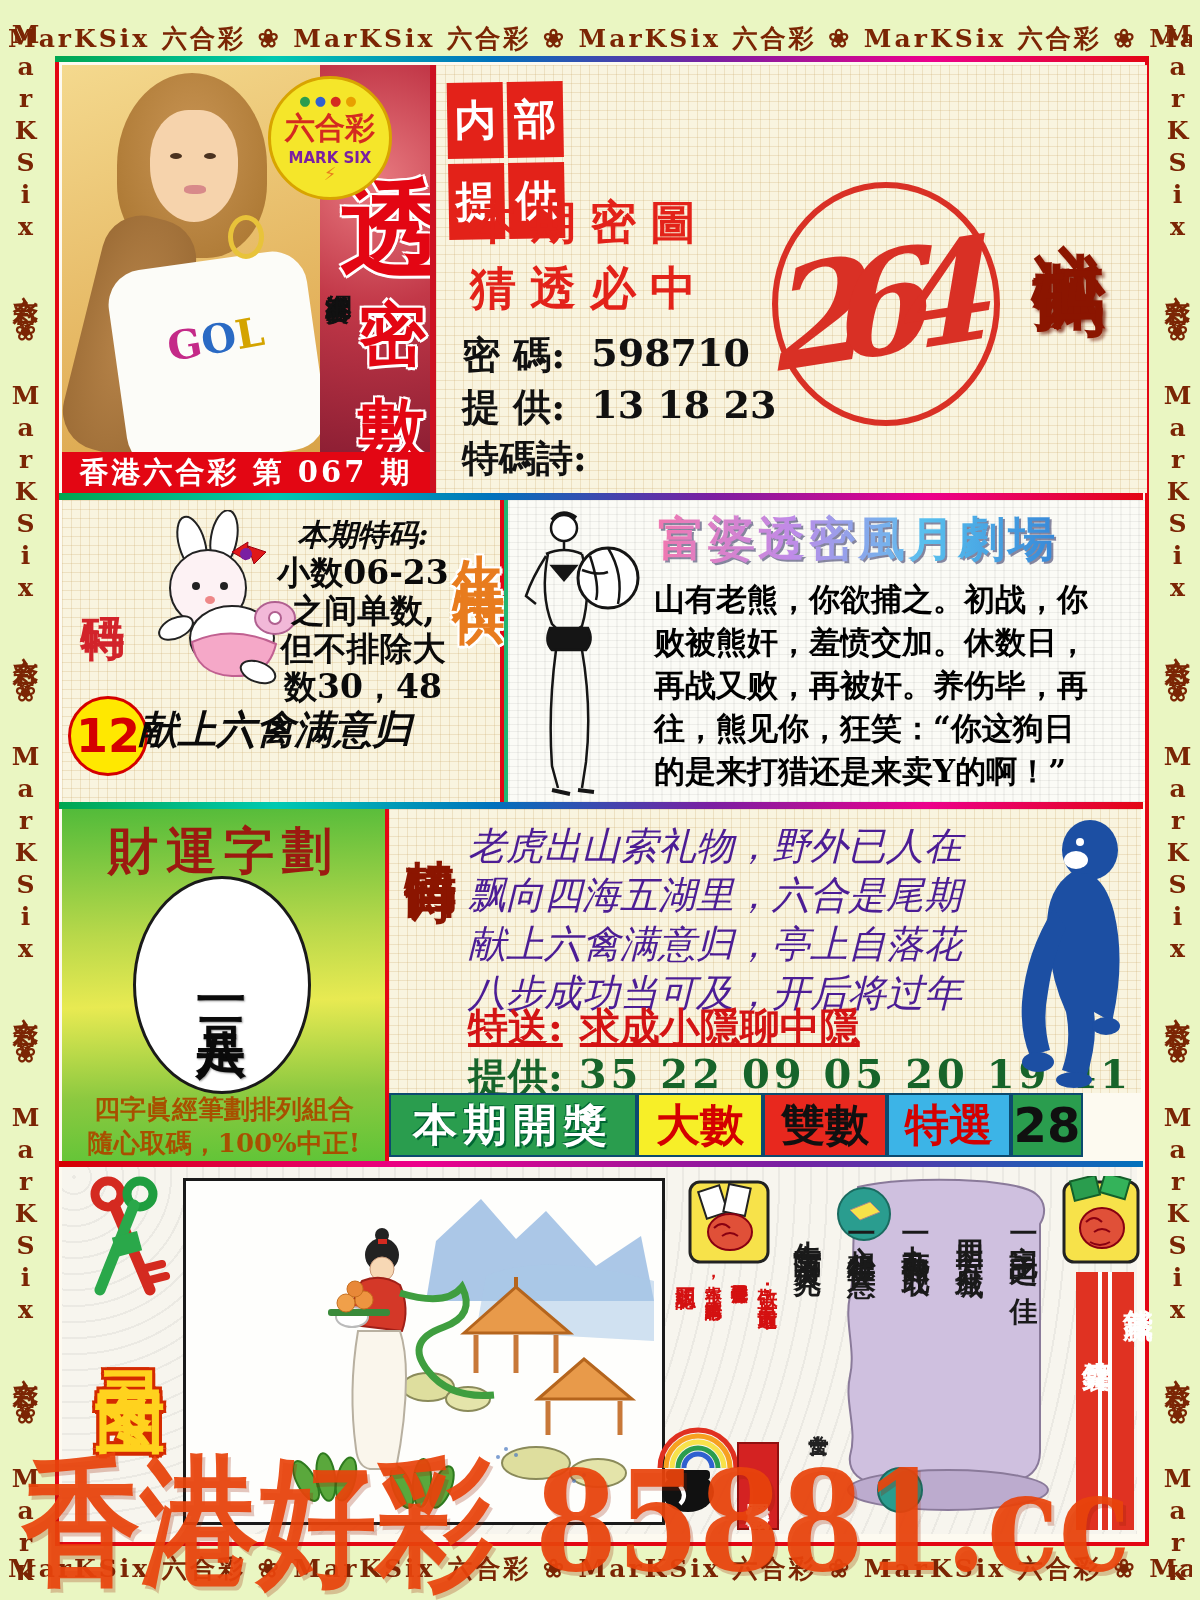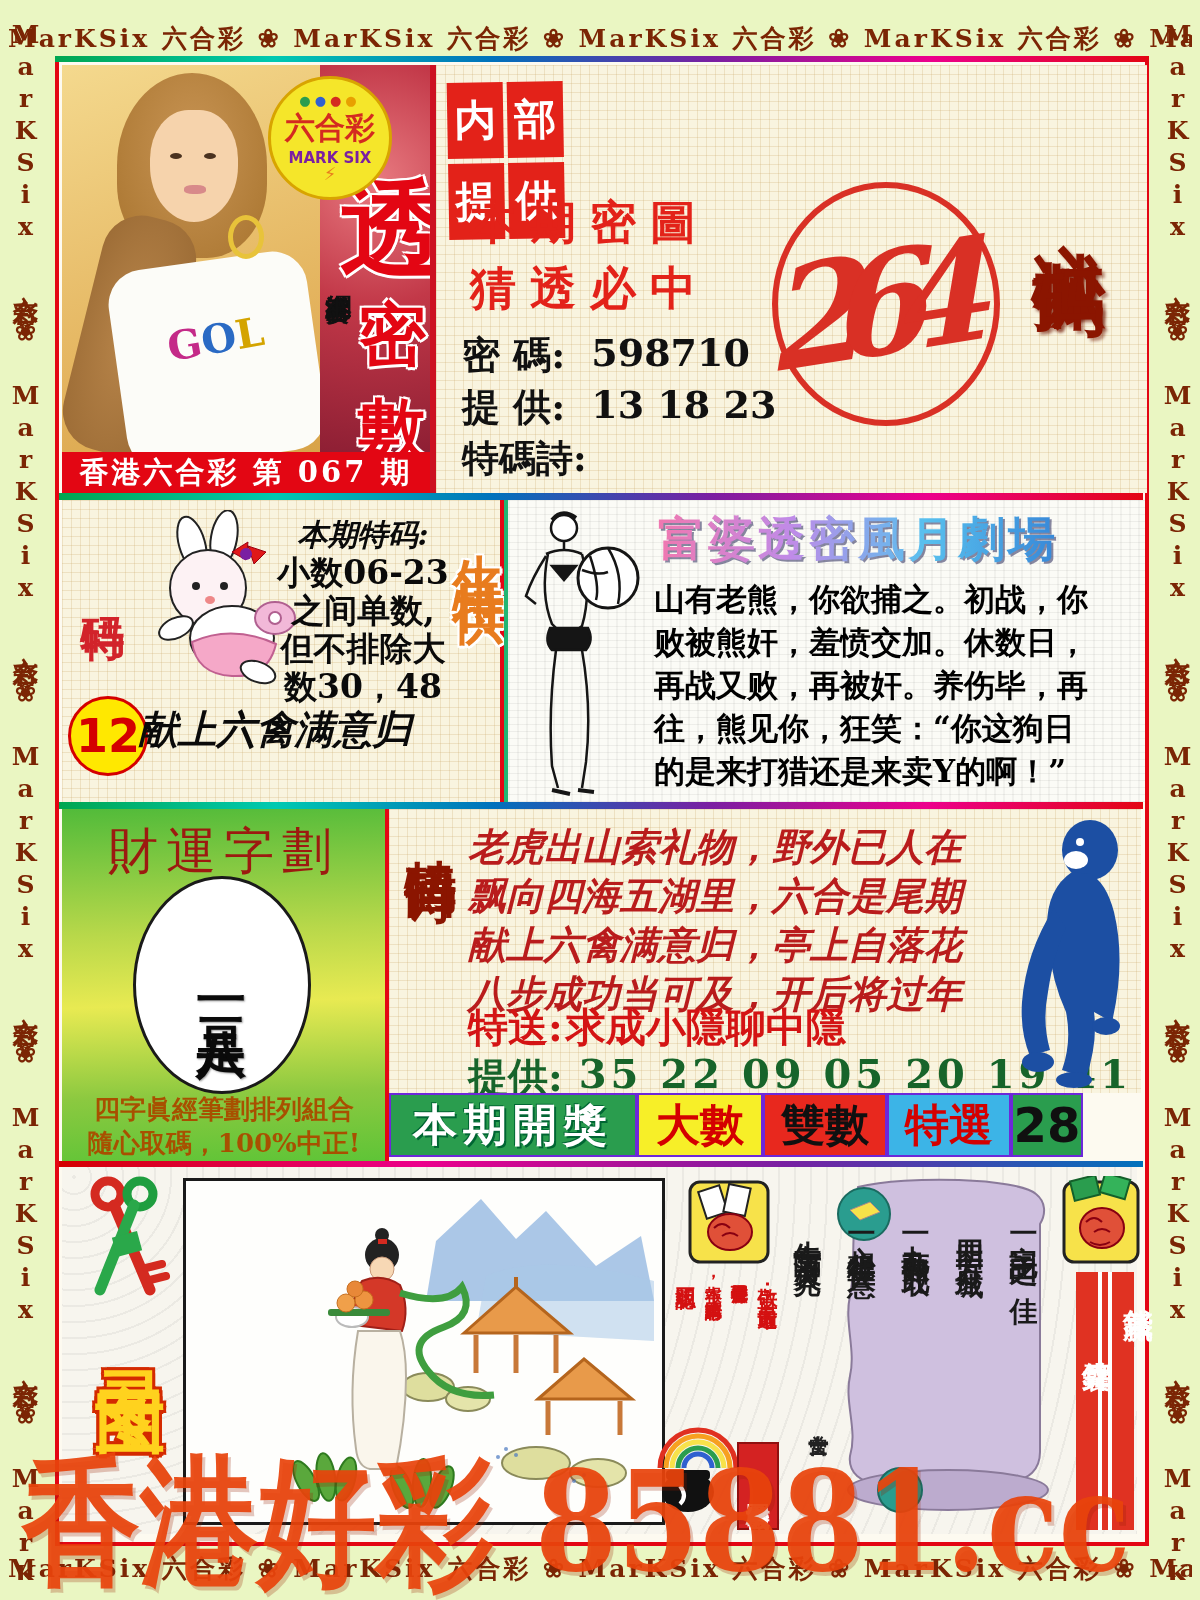--- a/index.html
+++ b/index.html
@@ -18,21 +18,21 @@
   .doodle{background-color:#f7f5ee;
         background-image:repeating-radial-gradient(circle at 12px 10px,rgba(130,130,130,.10) 0 2px,transparent 2px 16px);}
   .border-strip{color:#7b2504;font-weight:bold;font-family:"DejaVu Serif",serif;font-size:25px;
         letter-spacing:3px;white-space:nowrap;overflow:hidden;}
   .rainbow{background:linear-gradient(90deg,#00a650,#00c9b1,#0072bc,#7a1fa2,#ec008c,#e30613);}
   .rainbow2{background:linear-gradient(90deg,#d40000,#ec008c,#7a1fa2,#0072bc);}
   .ow{text-shadow:-2px -2px 0 #fff,2px -2px 0 #fff,-2px 2px 0 #fff,2px 2px 0 #fff,0 3px 0 #fff,3px 0 0 #fff;}
   .grad-title{background:linear-gradient(90deg,#f078b0,#c08be8,#58c0ee,#3888d8);
         -webkit-background-clip:text;background-clip:text;color:transparent;
         filter:drop-shadow(2px 2px 0 rgba(40,40,90,.55));}
-  .cell{display:flex;align-items:center;justify-content:center;border:2px solid #6d28d9;
+  .cell{display:flex;align-items:center;justify-content:center;border:2px solid #0c4a6e;
         font-weight:bold;font-size:44px;font-family:"DejaVu Serif",serif;}
 </style>
 </head>
 <body>
 
 <div id="page">
 
   <div class="abs border-strip" style="left:8px;top:22px;width:1184px;height:34px;">MarKSix 六合彩 ❀ MarKSix 六合彩 ❀ MarKSix 六合彩 ❀ MarKSix 六合彩 ❀ MarKSix 六合彩 ❀ MarKSix 六合彩 ❀ MarKSix 六合彩 ❀ MarKSix 六合彩 ❀ MarKSix 六合彩 ❀ MarKSix 六合彩 ❀ MarKSix 六合彩 ❀ MarKSix 六合彩 ❀ </div>
   <div class="abs border-strip" style="left:8px;top:1552px;width:1184px;height:40px;">MarKSix 六合彩 ❀ MarKSix 六合彩 ❀ MarKSix 六合彩 ❀ MarKSix 六合彩 ❀ MarKSix 六合彩 ❀ MarKSix 六合彩 ❀ MarKSix 六合彩 ❀ MarKSix 六合彩 ❀ MarKSix 六合彩 ❀ MarKSix 六合彩 ❀ MarKSix 六合彩 ❀ MarKSix 六合彩 ❀ </div>
   <div class="abs border-strip vtext" style="left:6px;top:20px;width:36px;height:1560px;">MarKSix 六合彩 ❀ MarKSix 六合彩 ❀ MarKSix 六合彩 ❀ MarKSix 六合彩 ❀ MarKSix 六合彩 ❀ MarKSix 六合彩 ❀ MarKSix 六合彩 ❀ MarKSix 六合彩 ❀ MarKSix 六合彩 ❀ MarKSix 六合彩 ❀ MarKSix 六合彩 ❀ MarKSix 六合彩 ❀ </div>
@@ -153,36 +153,36 @@
     <div>山有老熊，你欲捕之。初战，你</div>
     <div>败被熊奸，羞愤交加。休数日，</div>
     <div>再战又败，再被奸。养伤毕，再</div>
     <div>往，熊见你，狂笑：“你这狗日</div>
     <div>的是来打猎还是来卖Y的啊！”</div>
   </div>
 
   <div class="abs rainbow" style="left:59px;top:802px;width:1084px;height:7px;"></div>
 
   <div class="abs" style="left:62px;top:809px;width:323px;height:352px;background:linear-gradient(178deg,#52bb3a,#b8d84a 35%,#e8ea52 55%,#8cc940 80%,#5fc437);border-right:4px solid #e30613;"></div>
-  <div class="abs serif" style="left:70px;top:818px;width:308px;text-align:center;font-size:50px;font-weight:normal;color:#9c1a10;letter-spacing:8px;">財運字劃</div>
+  <div class="abs serif" style="left:70px;top:818px;width:308px;text-align:center;font-size:50px;font-weight:bold;color:#9c1a10;letter-spacing:8px;">財運字劃</div>
   <div class="abs" style="left:133px;top:876px;width:172px;height:212px;background:#fff;border:3px solid #1a1a1a;border-radius:50%;display:flex;align-items:center;justify-content:center;">
     <span class="vtext serif" style="font-size:50px;font-weight:bold;color:#0a0a0a;letter-spacing:6px;text-shadow:1px 1px 2px #999;">一三是八</span>
   </div>
   <div class="abs serif" style="left:68px;top:1092px;width:312px;text-align:center;font-size:26px;font-weight:bold;color:#a85000;">四字眞經筆劃排列組合</div>
   <div class="abs serif" style="left:68px;top:1126px;width:312px;text-align:center;font-size:26px;font-weight:bold;color:#a85000;">隨心取碼，100%中正!</div>
 
   <div class="abs grid" style="left:389px;top:809px;width:752px;height:284px;"></div>
   <div class="abs vtext serif" style="left:396px;top:818px;height:272px;font-size:52px;font-weight:bold;color:#8b1500;letter-spacing:6px;">特码诗曰：</div>
-  <div class="abs serif" style="left:468px;top:822px;width:545px;font-size:38px;font-weight:bold;font-style:italic;color:#b91c1c;line-height:49px;">
+  <div class="abs serif" style="left:468px;top:822px;width:545px;font-size:38px;font-weight:normal;font-style:italic;color:#4c1d95;line-height:49px;">
     <div>老虎出山索礼物，野外已人在</div>
     <div>飘向四海五湖里，六合是尾期</div>
     <div>献上六禽满意归，亭上自落花</div>
     <div>八步成功当可及，开后将过年</div>
   </div>
-  <div class="abs serif" style="left:468px;top:1000px;font-size:40px;font-weight:bold;color:#d41414;display:flex;gap:3px;">
+  <div class="abs serif" style="left:468px;top:1000px;font-size:40px;font-weight:bold;color:#d41414;display:flex;gap:17px;text-decoration:underline;">
     <span>特送:</span>
       <span>求成小隱聊中隱</span>
   </div>
   <div class="abs serif" style="left:468px;top:1050px;font-size:40px;font-weight:bold;color:#17642a;display:flex;gap:16px;">
     <span>提供:</span>
       <span style="letter-spacing:4px;">35 22 09 05 20 19 41</span>
   </div>
   <svg class="abs" style="left:1002px;top:812px;" width="136" height="278" viewBox="0 0 136 278">
     <g fill="#1c4fa3">
       <ellipse cx="88" cy="38" rx="28" ry="30"></ellipse>

